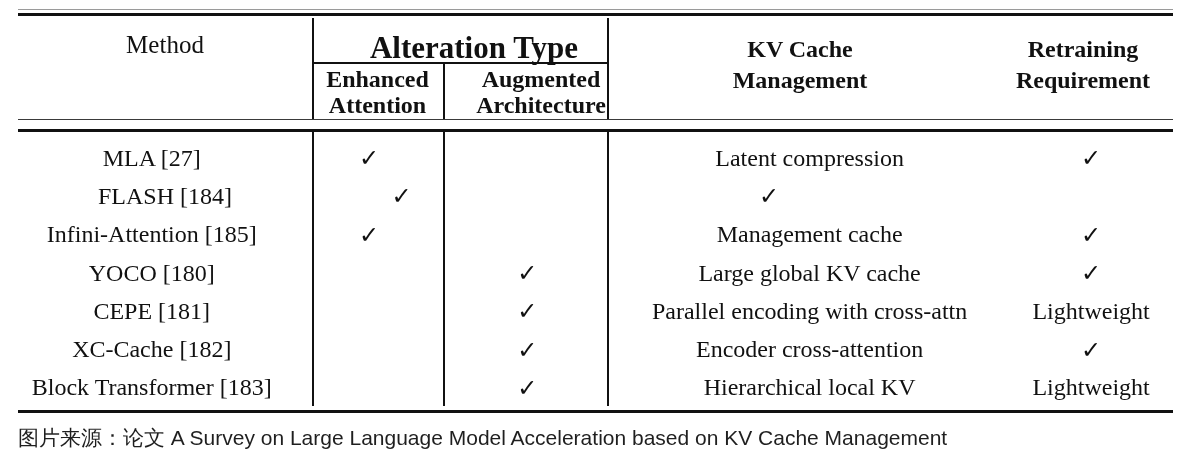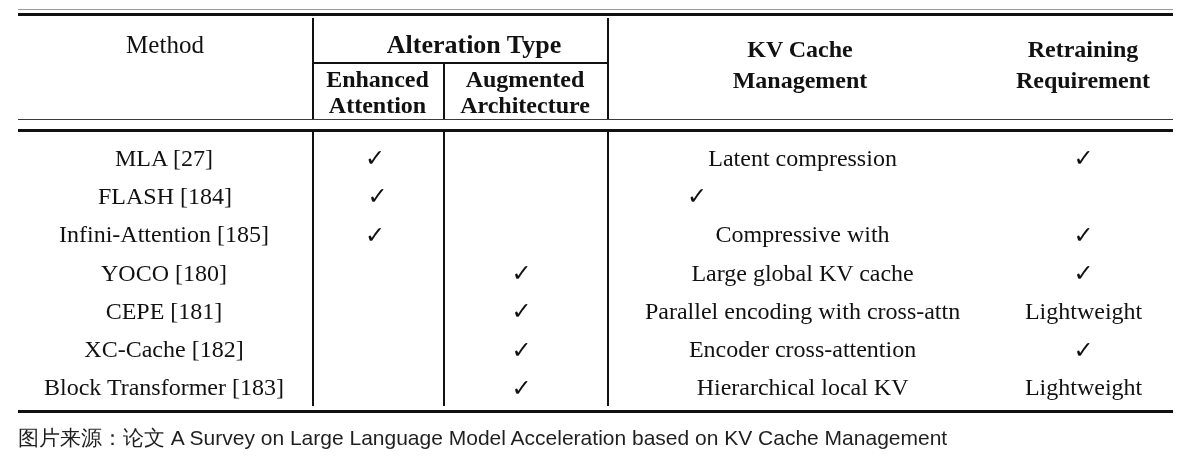--- a/index.html
+++ b/index.html
@@ -24,28 +24,28 @@
   .vline { position: absolute; width: 1.5px; background: #111; }
   .v1h { left: 312px; top: 18px;  height: 101px; }
   .v2h { left: 443px; top: 63px;  height: 56px;  }
   .v3h { left: 607px; top: 18px;  height: 101px; }
   .v1b { left: 312px; top: 132px; height: 274px; }
   .v2b { left: 443px; top: 132px; height: 274px; }
   .v3b { left: 607px; top: 132px; height: 274px; }
   
   .hcell { position: absolute; text-align: center; font-weight: bold; font-size: 24px; white-space: pre-line; font-family: Liberation Serif, serif; }
   .h-method { left: 18px;  top: 31px; width: 294px; font-weight: normal; font-size: 25px; }
-  .h-alt    { left: 313px; top: 30px; width: 322px; font-size: 26px; }
+  .h-alt    { left: 313px; top: 30px; width: 322px; font-size: 31px; }
   .h-enh    { left: 312px; top: 66px; width: 131px; line-height: 26px; }
-  .h-aug    { left: 443px; top: 66px; width: 164px; line-height: 26px; }
+  .h-aug    { left: 443px; top: 66px; width: 164px; line-height: 26px; padding-left: 16px; }
   .h-kv     { left: 607px; top: 34px; width: 386px; line-height: 31px; }
   .h-ret    { left: 993px; top: 34px; width: 180px; line-height: 31px; }
   
   .tbody { position: absolute; left: 18px; top: 139px; width: 1155px; }
-  .trow  { display: flex; height: 38.3px; align-items: center; }
+  .trow  { display: flex; height: 38.3px; align-items: center; gap: 24px; }
   .tcell { text-align: center; font-size: 24px;
            font-family: "Liberation Serif", "DejaVu Sans", serif; }
   .c-method { width: 294px; }
   .c-enh    { width: 131px; }
   .c-aug    { width: 164px; }
   .c-kv     { width: 386px; padding-left: 8px; }
   .c-ret    { width: 180px; }
   
   .caption {
     position: absolute; left: 18px; top: 424px;
@@ -96,21 +96,21 @@
       <div class="tcell c-method">FLASH [184]</div>
       <div class="tcell c-enh">✓</div>
       <div class="tcell c-aug"></div>
       <div class="tcell c-ret">✓</div>
     </div>
 
     <div class="trow">
       <div class="tcell c-method">Infini-Attention [185]</div>
       <div class="tcell c-enh">✓</div>
       <div class="tcell c-aug"></div>
-      <div class="tcell c-kv">Compressive with</div>
+      <div class="tcell c-kv">Management cache</div>
       <div class="tcell c-ret">✓</div>
     </div>
 
     <div class="trow">
       <div class="tcell c-method">YOCO [180]</div>
       <div class="tcell c-enh"></div>
       <div class="tcell c-aug">✓</div>
       <div class="tcell c-kv">Large global KV cache</div>
       <div class="tcell c-ret">✓</div>
     </div>

